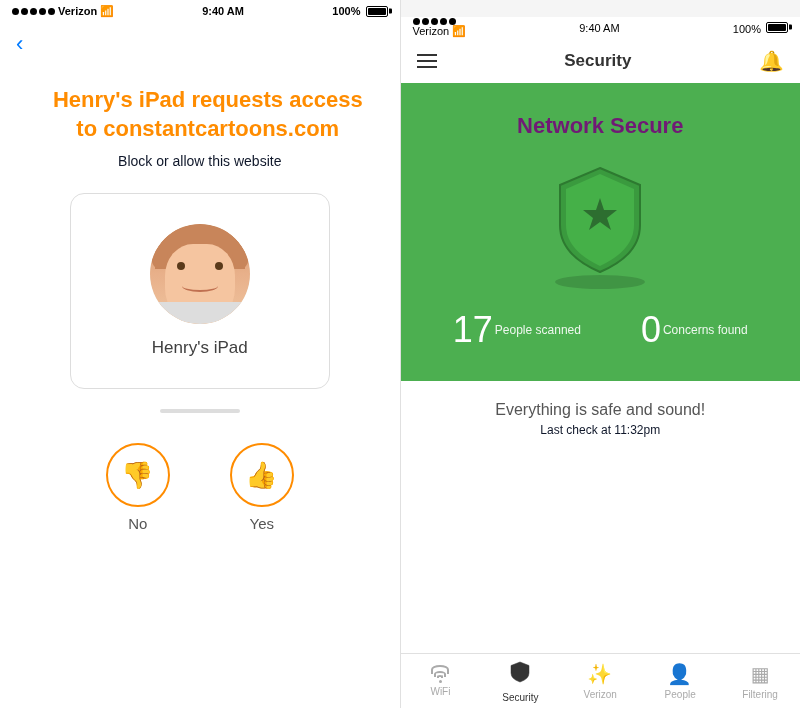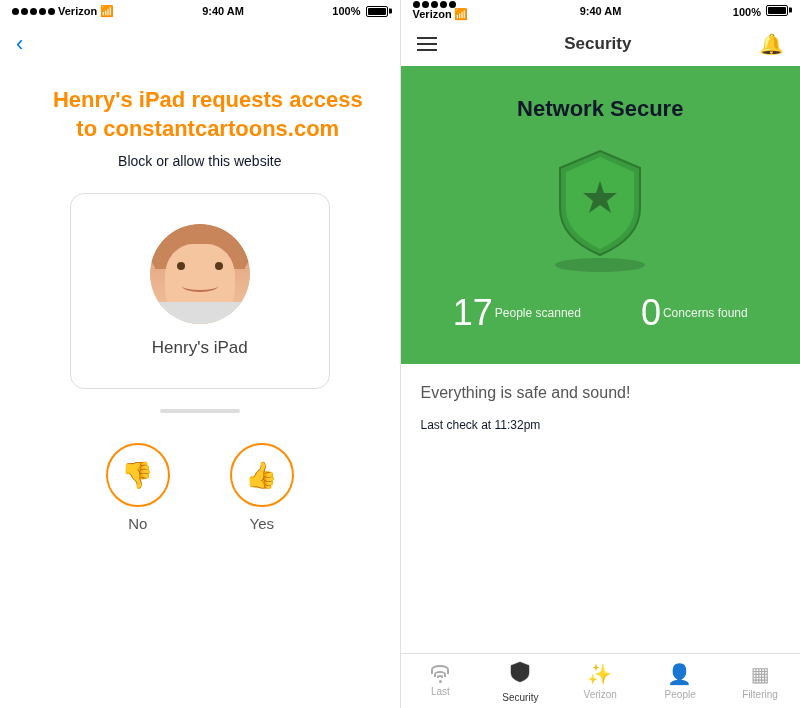--- a/index.html
+++ b/index.html
@@ -230,23 +230,24 @@
       display: flex;
       flex-direction: column;
     }
 
     .status-bar-right {
       display: flex;
       justify-content: space-between;
       align-items: center;
       padding: 6px 12px;
       font-size: 11px;
-      font-weight: 700;
+      font-weight: 400;
       height: 22px;
       background: #fff;
+      margin-top: 17px;
     }
 
     .nav-bar-right {
       display: flex;
       align-items: center;
       justify-content: space-between;
       padding: 8px 16px;
       height: 44px;
       background: #fff;
     }
@@ -280,21 +281,21 @@
     .security-banner {
       background: #4CAF50;
       padding: 30px 20px 30px;
       display: flex;
       flex-direction: column;
       align-items: center;
       gap: 16px;
     }
 
     .network-secure-title {
-      color: #0f172a;
+      color: #701a75;
       font-size: 22px;
       font-weight: 600;
     }
 
     .shield-container {
       position: relative;
       width: 120px;
       height: 130px;
       display: flex;
       align-items: center;
@@ -340,22 +341,22 @@
       color: rgba(255,255,255,0.9);
       font-size: 12px;
       text-align: center;
     }
 
     .safe-section {
       background: #fff;
       padding: 20px;
       display: flex;
       flex-direction: column;
-      align-items: flex-start;
-      gap: 16px;
+      align-items: center;
+      gap: 4px;
       flex: 1;
     }
 
     .safe-text {
       font-size: 16px;
       color: #555;
     }
 
     .last-check {
       font-size: 12px;
@@ -611,21 +612,21 @@
 
   <div class="tab-bar">
 
     <div class="tab-item">
       <div class="wifi-sym tab-icon">
         <div class="wifi-arc wifi-arc1" style="border-color:#aaa;"></div>
         <div class="wifi-arc wifi-arc2" style="border-color:#aaa; margin-top:-4px;"></div>
         <div class="wifi-arc wifi-arc3" style="border-color:#aaa; margin-top:-3px;"></div>
         <div class="wifi-dot" style="margin-top:1px;"></div>
       </div>
-      <span class="tab-label">Last</span>
+      <span class="tab-label">WiFi</span>
     </div>
 
     <div class="tab-item selected">
       <span class="tab-icon active">
         <svg width="22" height="24" viewBox="0 0 22 24" xmlns="http://www.w3.org/2000/svg">
           <path d="M11 2 L20 5.5 L20 13 Q20 19 11 22 Q2 19 2 13 L2 5.5 Z" fill="#333" stroke="#333" stroke-width="0.5"></path>
         </svg>
       </span>
       <span class="tab-label active">Security</span>
     </div>

